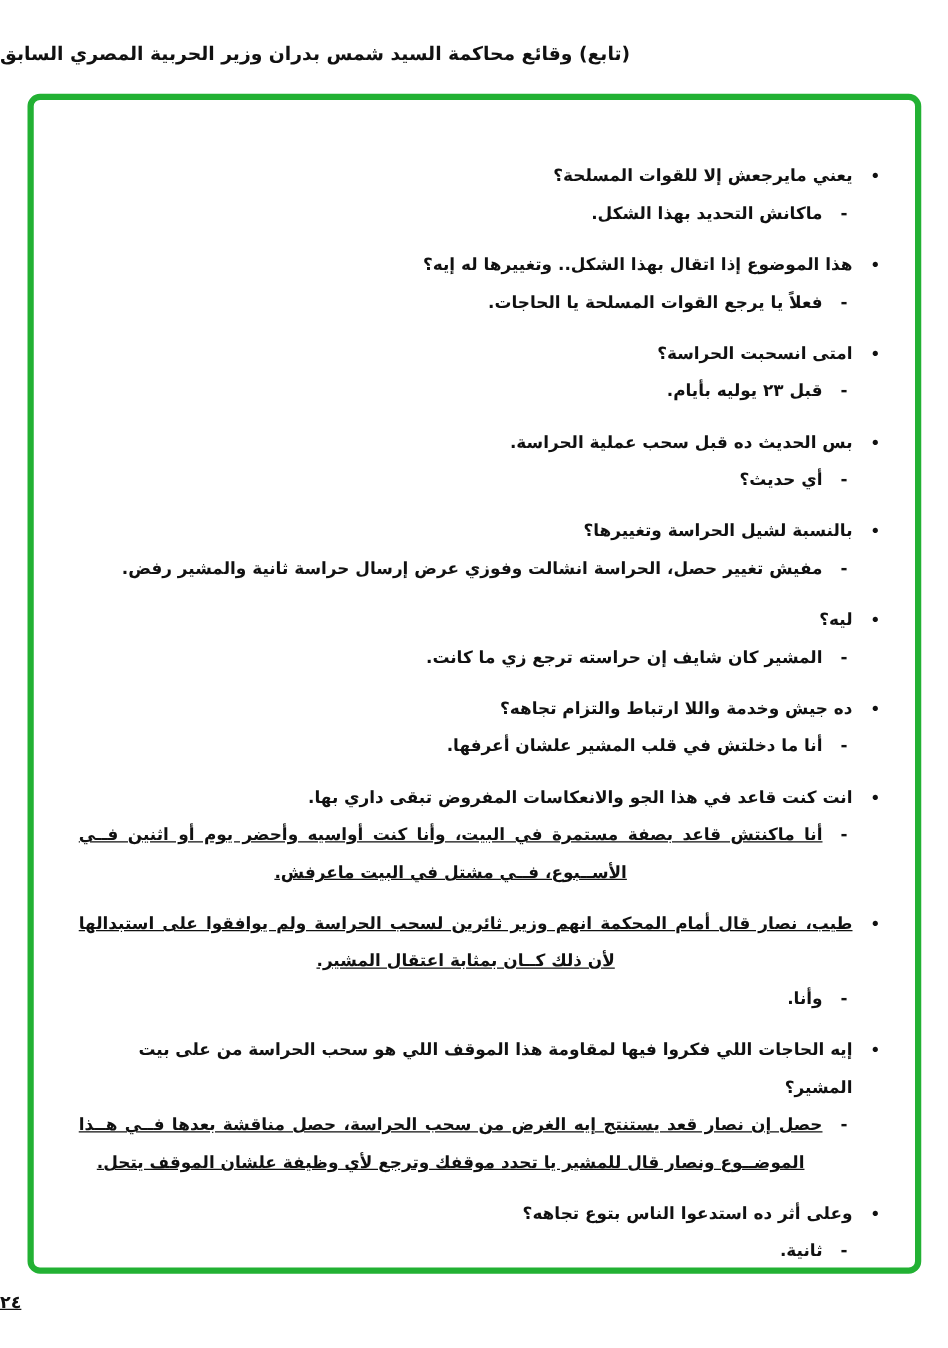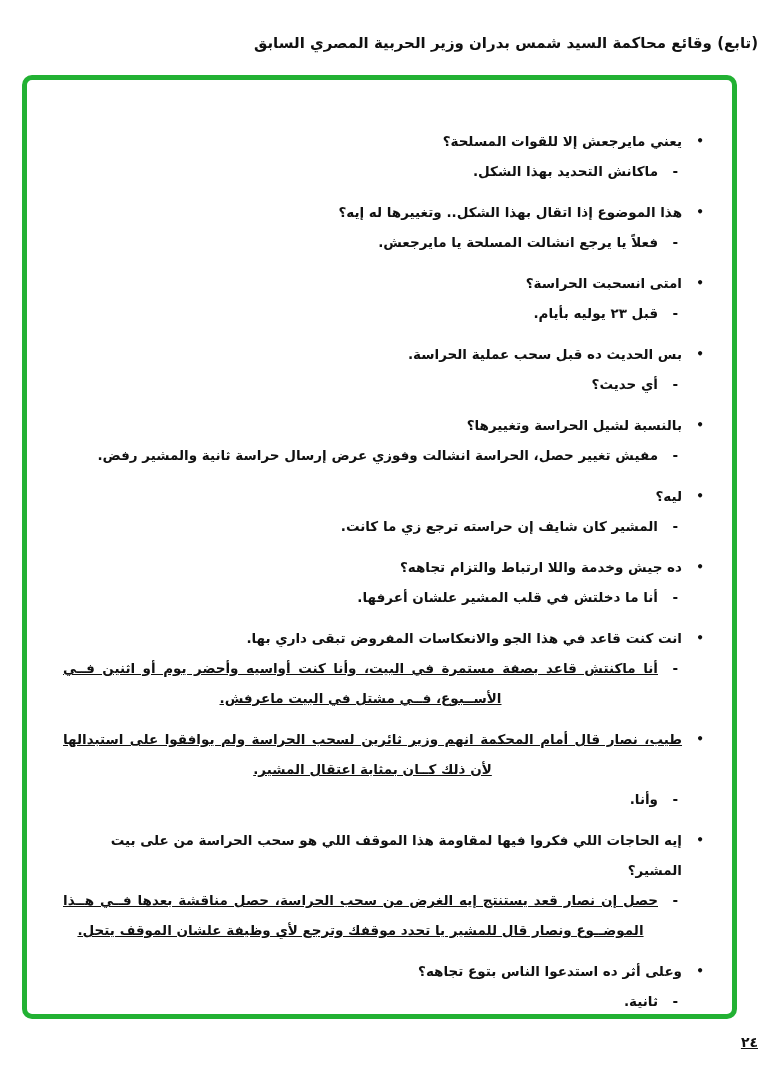--- a/index.html
+++ b/index.html
@@ -13,21 +13,21 @@
     position: relative;
     font-family: "DejaVu Sans", sans-serif;
     color: #111111;
     overflow: hidden;
   }
   .page-header {
     position: absolute;
     top: 34px;
     left: 0;
     width: 758px;
-    text-align: right;
+    text-align: left;
     font-size: 15px;
     font-weight: bold;
     direction: rtl;
   }
   .doc-frame {
     position: absolute;
     top: 75px;
     left: 22px;
     width: 705px;
     height: 934px;
@@ -61,21 +61,21 @@
   .text.wrapj {
     text-align: justify;
     text-align-last: center;
     text-decoration: underline;
   }
   .page-number {
     position: absolute;
     bottom: 28px;
     left: 0;
     width: 758px;
-    text-align: right;
+    text-align: left;
     font-size: 14px;
     font-weight: bold;
     direction: rtl;
     text-decoration: underline;
   }
 </style>
 </head>
 <body>
 
 <div class="page-header" lang="ar">(تابع) وقائع محاكمة السيد شمس بدران وزير الحربية المصري السابق</div>
@@ -94,21 +94,21 @@
       </div>
     </div>
 
     <div class="pair">
       <div class="row q-row">
         <span class="marker">•</span>
         <span class="text">هذا الموضوع إذا اتقال بهذا الشكل.. وتغييرها له إيه؟</span>
       </div>
       <div class="row a-row">
         <span class="marker">-</span>
-        <span class="text">فعلاً يا يرجع انشالت المسلحة يا مايرجعش.</span>
+        <span class="text">فعلاً يا يرجع القوات المسلحة يا الحاجات.</span>
       </div>
     </div>
 
     <div class="pair">
       <div class="row q-row">
         <span class="marker">•</span>
         <span class="text">امتى انسحبت الحراسة؟</span>
       </div>
       <div class="row a-row">
         <span class="marker">-</span>

